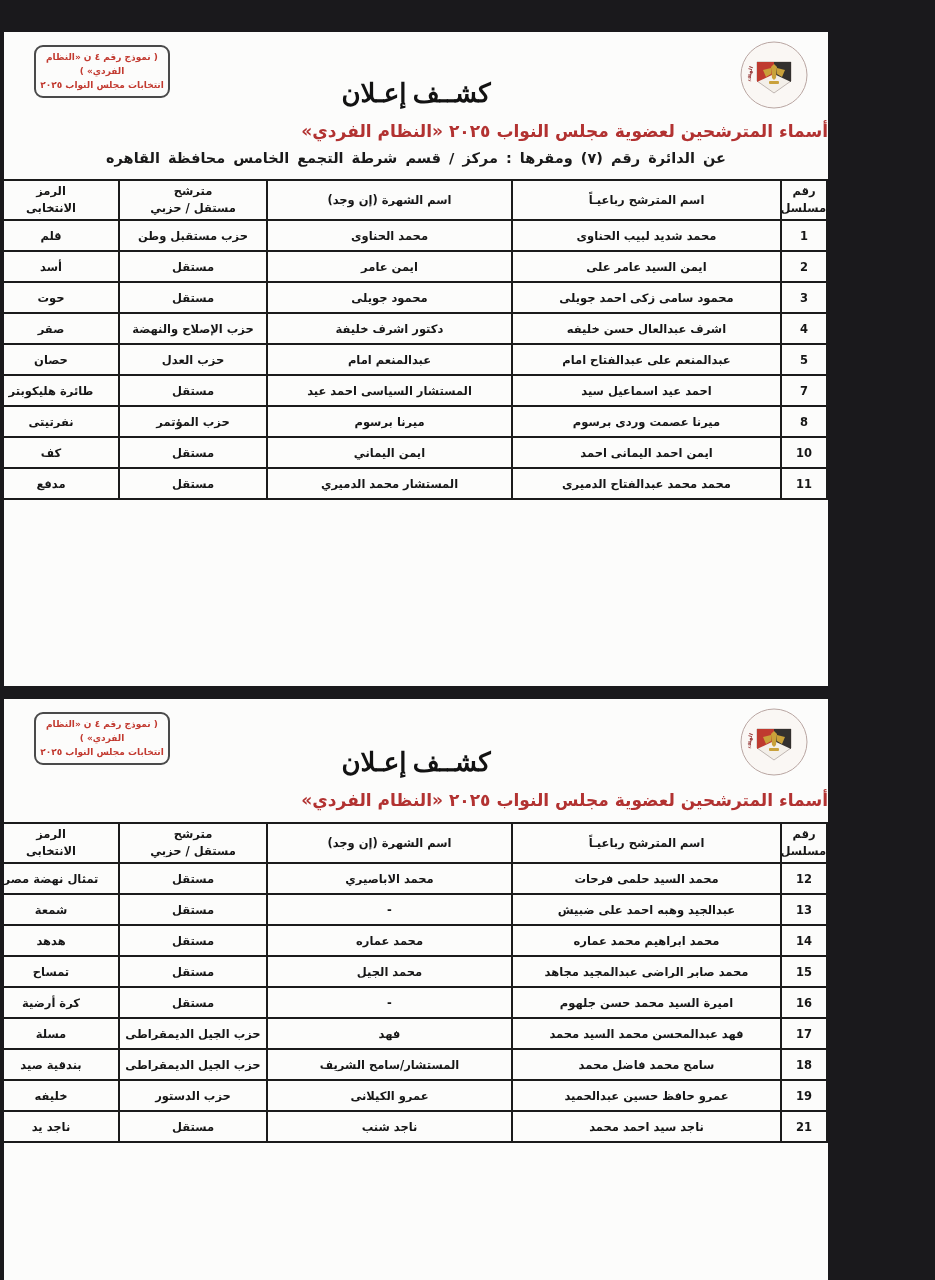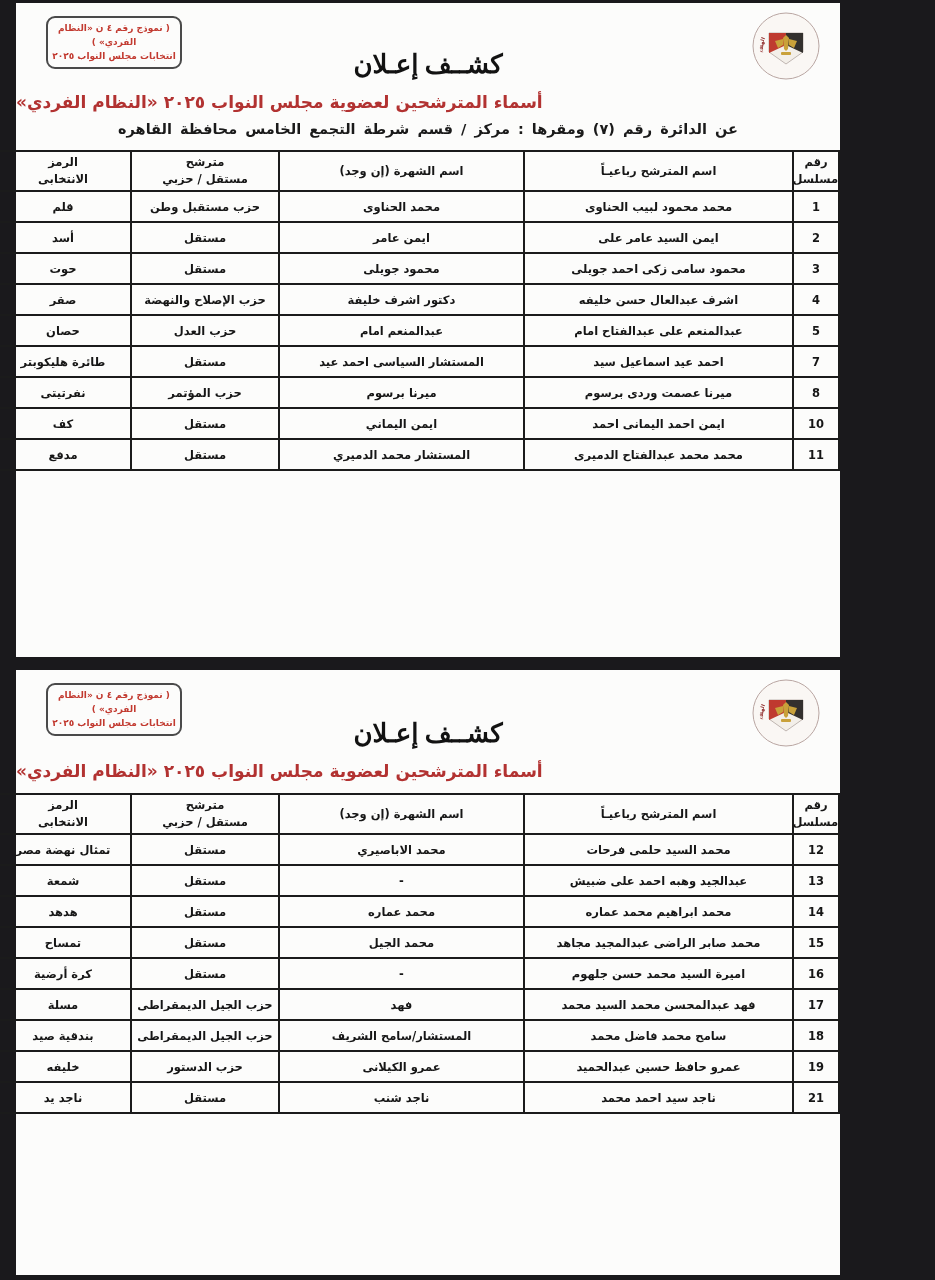--- a/index.html
+++ b/index.html
@@ -3,23 +3,24 @@
 <meta charset="utf-8">
 <style>
   * { margin:0; padding:0; box-sizing:border-box; }
   html,body { width:935px; height:1280px; overflow:hidden; }
   body {
     background:#1a191c;
     font-family:"DejaVu Sans", sans-serif;
     position:relative;
   }
   .page {
-    position:absolute; left:16px; width:824px;
+    position:absolute; left:4px; width:824px;
     background:#fcfcfb;
     color:#161616;
+    margin-top:29px;
   }
   .page-1 { top:3px;  height:654px; }
   .page-2 { top:670px; height:605px; }
 
   .stamp {
     position:absolute; left:30px; top:13px;
     width:136px;
     border:2px solid #4a4a4a; border-radius:9px;
     padding:4px 4px 3px;
     text-align:center;
@@ -36,21 +37,21 @@
     text-align:center;
     font-weight:bold;
     font-size:26px;
     color:#121212;
     font-family:Liberation Serif, serif;
   }
   .page-1 .doc-title { padding-top:46px; }
   .page-2 .doc-title { padding-top:48px; }
 
   .doc-subtitle {
-    text-align:left;
+    text-align:right;
     font-weight:bold;
     font-size:17px;
     color:#b23231;
     margin-top:12px;
   }
   .district-line {
     text-align:center;
     font-weight:bold;
     font-size:14.5px;
     color:#1a1a1a;
@@ -140,21 +141,21 @@
         <th>مترشح
 مستقل / حزبي</th>
         <th>الرمز
 الانتخابى</th>
       </tr>
     </thead>
     <tbody>
 
         <tr>
           <td class="c-serial">1</td>
-          <td class="c-name">محمد محمود لبيب الحناوى</td>
+          <td class="c-name">محمد شديد لبيب الحناوى</td>
           <td class="c-shahra">محمد الحناوى</td>
           <td class="c-party">حزب مستقبل وطن</td>
           <td class="c-symbol">قلم</td>
         </tr>
 
         <tr>
           <td class="c-serial">2</td>
           <td class="c-name">ايمن السيد عامر على</td>
           <td class="c-shahra">ايمن عامر</td>
           <td class="c-party">مستقل</td>

